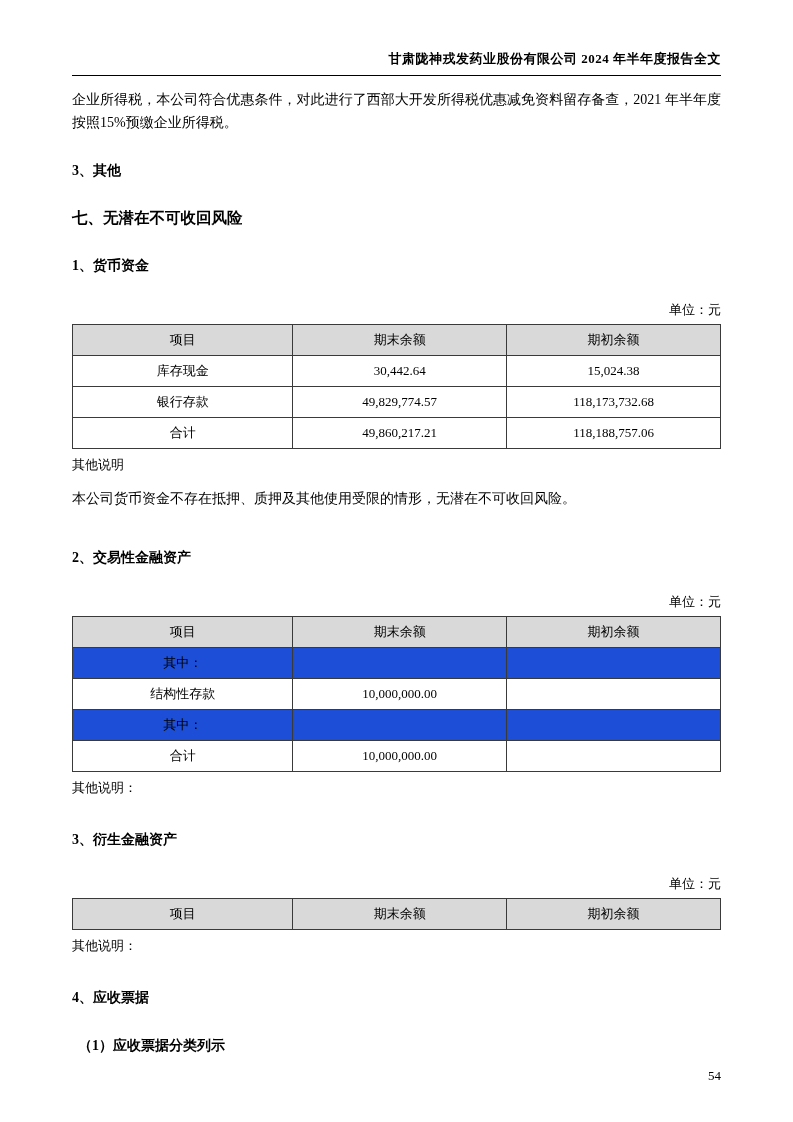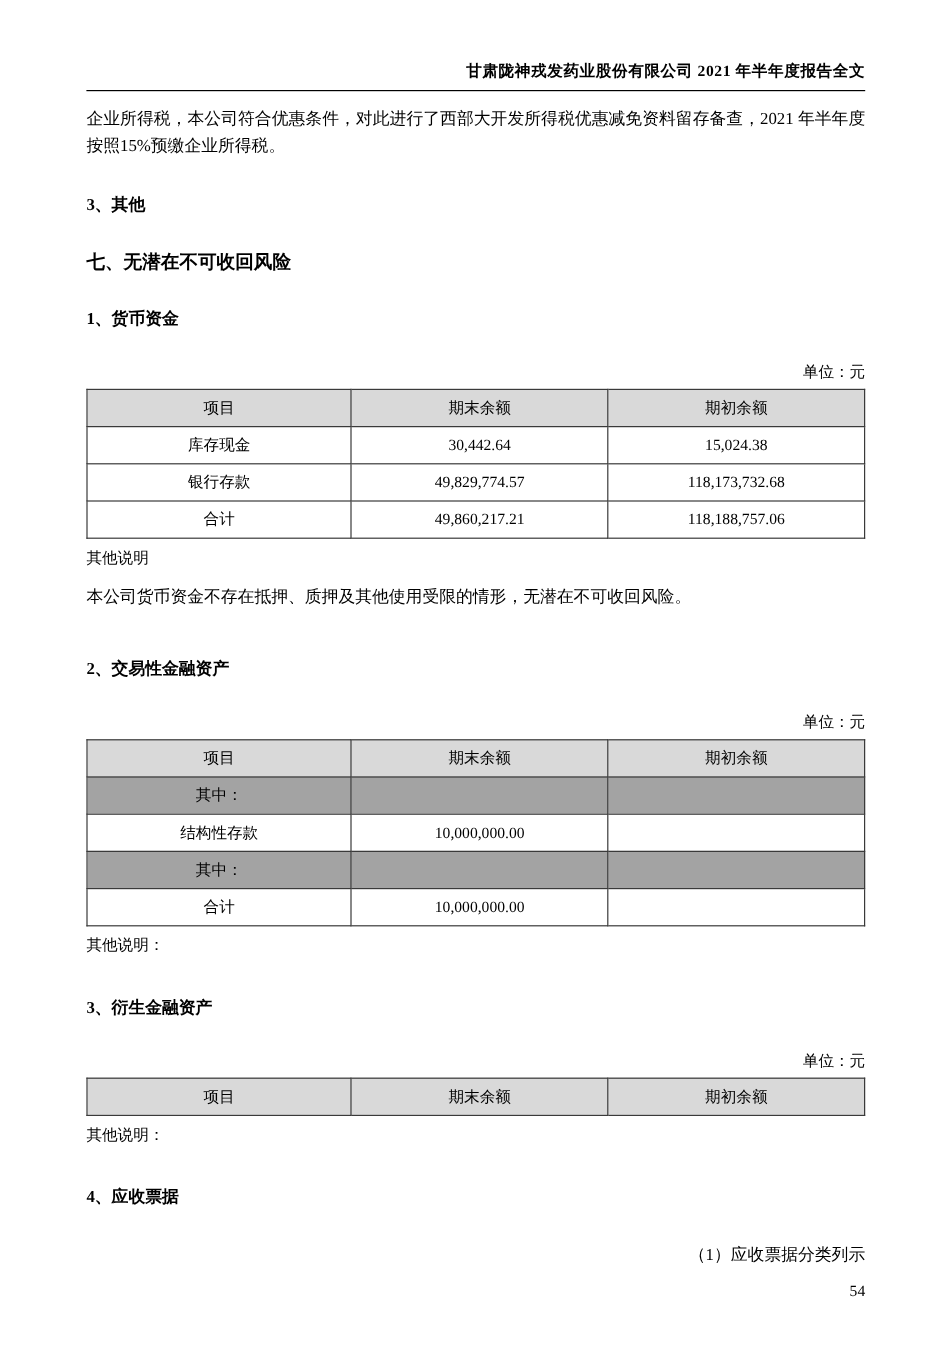--- a/index.html
+++ b/index.html
@@ -33,24 +33,23 @@
     font-weight: bold;
     margin: 28px 0 0 0;
   }
   .h-large {
     font-size: 15.5px;
     font-weight: bold;
     margin: 28px 0 0 0;
   }
   .h-sub {
     font-size: 14px;
-    font-weight: normal;
+    font-weight: bold;
     margin: 30px 0 0 0;
     padding-left: 6px;
-    text-align: right;
   }
   .unit-label {
     text-align: right;
     font-size: 13px;
     margin: 26px 0 5px 0;
   }
   table.fin-table {
     width: 100%;
     border-collapse: collapse;
     font-size: 13px;
@@ -66,21 +65,21 @@
     text-align: center;
   }
   table.fin-table th {
     background: #d9d9d9;
     font-weight: normal;
     text-align: center;
   }
   td.cell-label { text-align: left; }
   td.cell-num { text-align: right; }
   td.cell-indent { padding-left: 22px; }
-  tr.row-gray td { background: #a3a3a3; }
+  tr.row-gray td { background: #1d4ed8; }
   .note-label {
     font-size: 13px;
     margin: 7px 0 0 0;
   }
   .note-text {
     font-size: 14px;
     margin: 14px 0 0 0;
     line-height: 1.6;
   }
   .page-number {
@@ -88,21 +87,21 @@
     right: 72px;
     bottom: 38px;
     font-size: 13px;
   }
 </style>
 </head>
 <body>
 
 <div class="page">
 
-  <div class="header-title">甘肃陇神戎发药业股份有限公司 2021 年半年度报告全文</div>
+  <div class="header-title">甘肃陇神戎发药业股份有限公司 2024 年半年度报告全文</div>
 
   <p class="body-paragraph">企业所得税，本公司符合优惠条件，对此进行了西部大开发所得税优惠减免资料留存备查，2021 年半年度按照15%预缴企业所得税。</p>
 
   <div class="h-small">3、其他</div>
 
   <div class="h-large">七、无潜在不可收回风险</div>
 
   <div class="h-small">1、货币资金</div>
 
   <div class="unit-label">单位：元</div>

